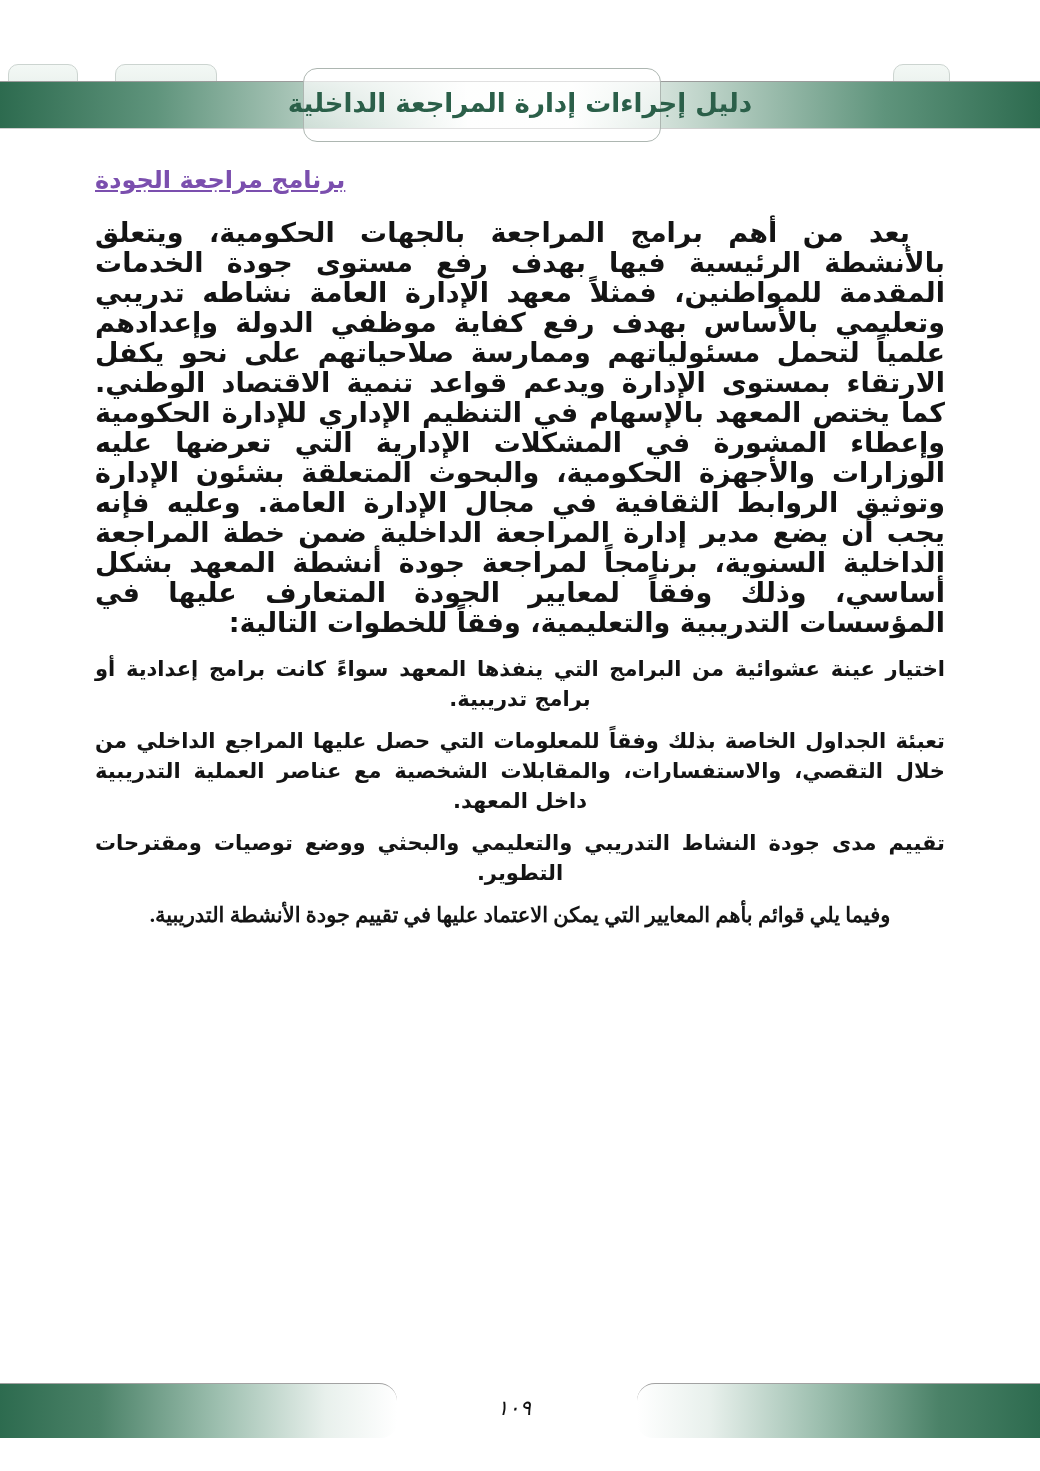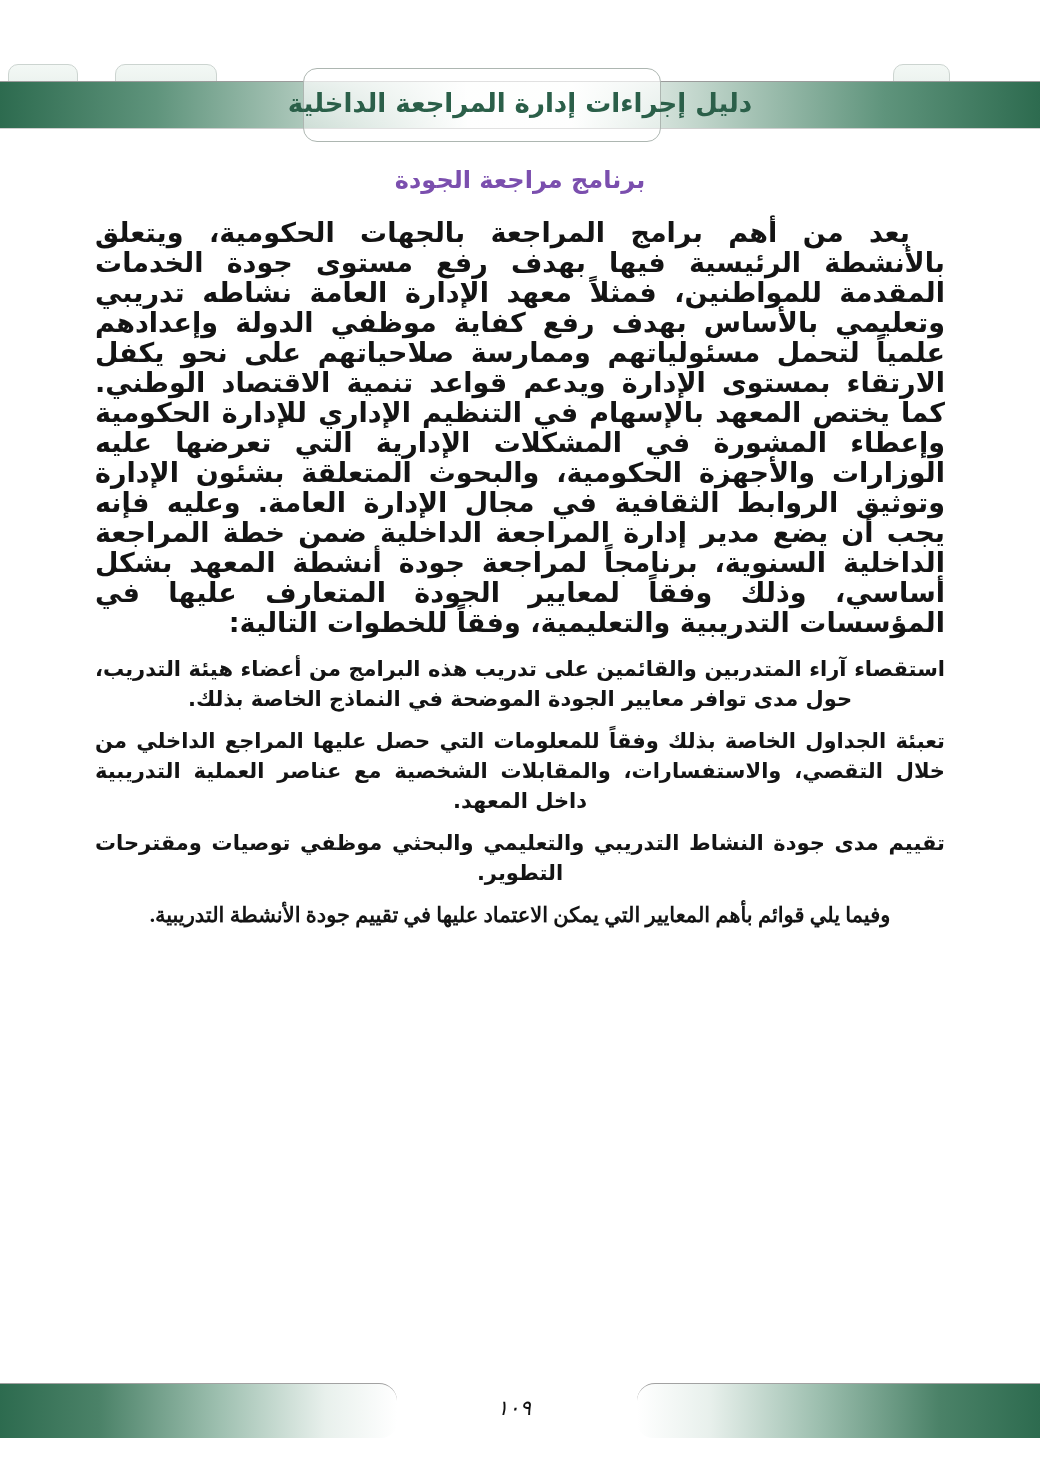--- a/index.html
+++ b/index.html
@@ -35,22 +35,22 @@
     text-align:center; font-size:26px; font-weight:bold;
     color:#2b5f49; letter-spacing:0; direction:rtl;
   }
 
   
   .content {
     position:absolute; top:162px; right:95px; left:95px;
     direction:rtl; color:#141414;
   }
   .section-title {
-    margin:0 0 24px 0; text-align:center;
-    font-size:24px; font-weight:bold; color:#7b4fae;
+    margin:0 0 24px 0; text-align:left;
+    font-size:24px; font-weight:bold; color:#7b4fae;text-decoration:underline;
   }
   .intro {
     margin:0 0 16px 0;
     font-size:27px; line-height:30px; font-weight:bold;
     text-align:justify; text-align-last:right; text-indent:35px;
   }
   .steps { margin:8px 0 0 0; }
   .step {
     margin:0 0 12px 0;
     font-size:21px; line-height:30px; font-weight:bold;
@@ -94,23 +94,23 @@
   <div class="header-band"></div>
   <div class="tab-center"></div>
   <div class="header-title">دليل إجراءات إدارة المراجعة الداخلية</div>
 
   <div class="content">
     <h2 class="section-title">برنامج مراجعة الجودة</h2>
 
     <p class="intro">يعد من أهم برامج المراجعة بالجهات الحكومية، ويتعلق بالأنشطة الرئيسية فيها بهدف رفع مستوى جودة الخدمات المقدمة للمواطنين، فمثلاً معهد الإدارة العامة نشاطه تدريبي وتعليمي بالأساس بهدف رفع كفاية موظفي الدولة وإعدادهم علمياً لتحمل مسئولياتهم وممارسة صلاحياتهم على نحو يكفل الارتقاء بمستوى الإدارة ويدعم قواعد تنمية الاقتصاد الوطني. كما يختص المعهد بالإسهام في التنظيم الإداري للإدارة الحكومية وإعطاء المشورة في المشكلات الإدارية التي تعرضها عليه الوزارات والأجهزة الحكومية، والبحوث المتعلقة بشئون الإدارة وتوثيق الروابط الثقافية في مجال الإدارة العامة. وعليه فإنه يجب أن يضع مدير إدارة المراجعة الداخلية ضمن خطة المراجعة الداخلية السنوية، برنامجاً لمراجعة جودة أنشطة المعهد بشكل أساسي، وذلك وفقاً لمعايير الجودة المتعارف عليها في المؤسسات التدريبية والتعليمية، وفقاً للخطوات التالية:</p>
 
     <div class="steps">
-      <div class="step">استقصاء آراء المتدربين والقائمين على تدريب هذه البرامج من أعضاء هيئة التدريب، حول مدى توافر معايير الجودة الموضحة في النماذج الخاصة بذلك.</div>
+      <div class="step">اختيار عينة عشوائية من البرامج التي ينفذها المعهد سواءً كانت برامج إعدادية أو برامج تدريبية.</div>
       <div class="step">تعبئة الجداول الخاصة بذلك وفقاً للمعلومات التي حصل عليها المراجع الداخلي من خلال التقصي، والاستفسارات، والمقابلات الشخصية مع عناصر العملية التدريبية داخل المعهد.</div>
-      <div class="step">تقييم مدى جودة النشاط التدريبي والتعليمي والبحثي موظفي توصيات ومقترحات التطوير.</div>
+      <div class="step">تقييم مدى جودة النشاط التدريبي والتعليمي والبحثي ووضع توصيات ومقترحات التطوير.</div>
     </div>
 
     <p class="closing">وفيما يلي قوائم بأهم المعايير التي يمكن الاعتماد عليها في تقييم جودة الأنشطة التدريبية.</p>
   </div>
 
   <div class="footer-band-left"></div>
   <div class="footer-band-right"></div>
   <div class="page-number">١٠٩</div>
 
 </div>

